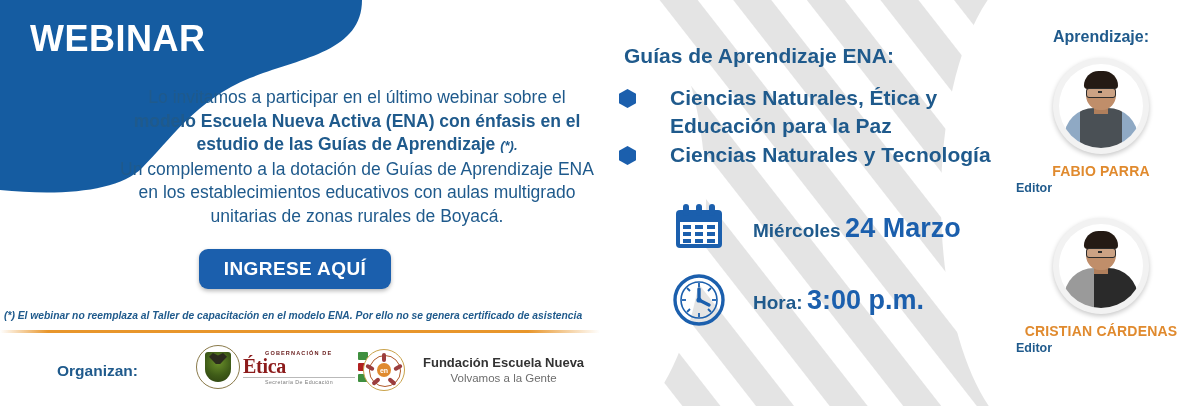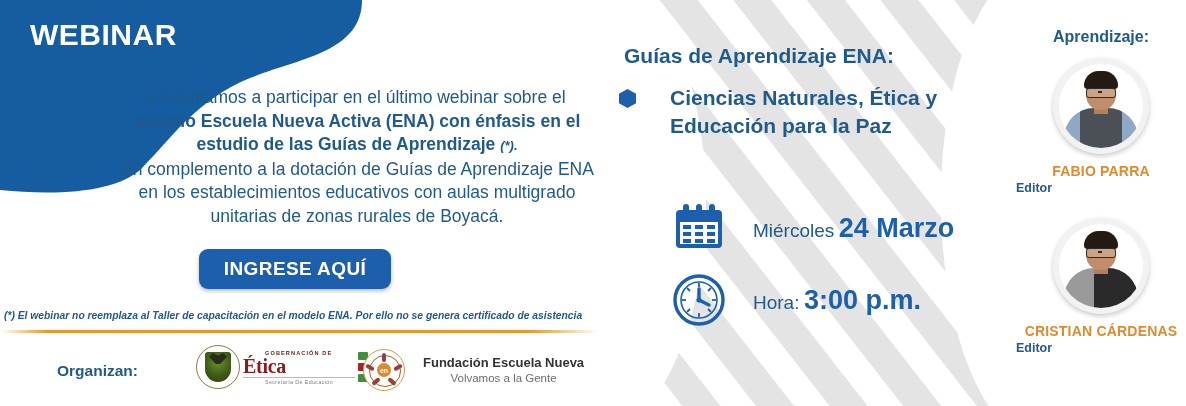--- a/index.html
+++ b/index.html
@@ -26,21 +26,21 @@
   }
   #blue-blob {
     position: absolute;
     left: 0; top: 0;
     width: 400px; height: 200px;
     overflow: visible;
   }
   #webinar-title {
     position: absolute;
     left: 30px; top: 18px;
-    font-size: 30px;
+    font-size: 36px;
     font-weight: bold;
     letter-spacing: 0.5px;
     color: #ffffff;
     z-index: 3;
   }
   #invite-paragraph {
     position: absolute;
     left: 120px; top: 86px;
     width: 474px;
     text-align: center;
@@ -220,21 +220,21 @@
   #date-row, #time-row {
     position: absolute;
     display: flex;
     align-items: center;
     z-index: 3;
   }
   #date-row { left: 85px; top: 200px; }
   #time-row { left: 85px; top: 272px; }
   .dt-icon { flex: none; }
   .dt-text { margin-left: 26px; }
-  .dt-small { font-size: 19px; font-weight: normal; color: #1F5A8C; line-height: 22px; }
+  .dt-small { font-size: 19px; font-weight: bold; color: #1F5A8C; line-height: 22px; }
   .dt-big { font-size: 27px; font-weight: bold; color: #1B5FAD; line-height: 32px; }
 
   
   #speakers-panel {
     position: absolute;
     left: 1016px; top: 0;
     width: 170px; height: 406px;
   }
   #expositores-label {
     position: absolute;
@@ -408,20 +408,26 @@
     <div id="center-heading">Guías de Aprendizaje ENA:</div>
 
     <div class="bullet-row" id="bullet-row-1">
       <span class="hexbullet"></span>
       <span class="bullet-text">
         <span>Ciencias Naturales, Ética y</span>
         <span>Educación para la Paz</span>
       </span>
     </div>
 
+    <div class="bullet-row" id="bullet-row-2">
+      <span class="hexbullet"></span>
+      <span class="bullet-text">
+        <span>Ciencias Naturales y Tecnología</span>
+      </span>
+    </div>
 
     <div id="date-row">
       <svg class="dt-icon" width="56" height="56" viewBox="0 0 56 56" aria-hidden="true">
         <rect x="5" y="10" width="46" height="38" rx="4" fill="#1B5FAD"></rect>
         <rect x="9" y="22" width="38" height="22" fill="#ffffff"></rect>
         <rect x="12" y="4" width="6" height="12" rx="3" fill="#1B5FAD"></rect>
         <rect x="25" y="4" width="6" height="12" rx="3" fill="#1B5FAD"></rect>
         <rect x="38" y="4" width="6" height="12" rx="3" fill="#1B5FAD"></rect>
         <g fill="#1B5FAD">
           <rect x="12" y="25" width="8" height="4"></rect>

